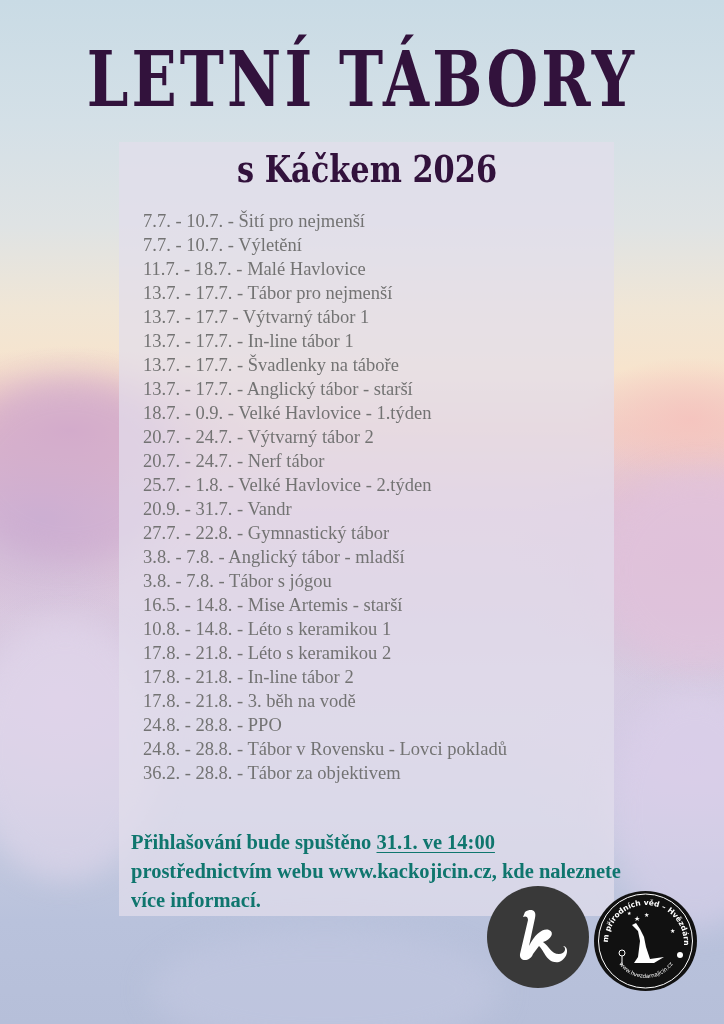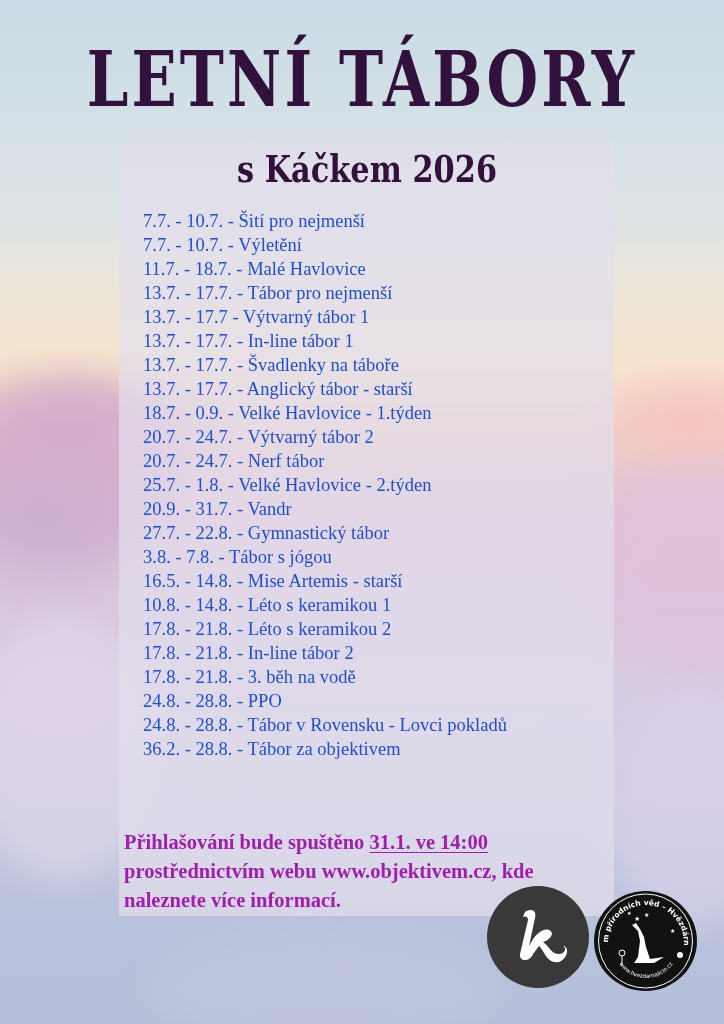--- a/index.html
+++ b/index.html
@@ -39,26 +39,26 @@
   .subtitle {
     position: absolute; left: 0; width: 734px; top: 150px; text-align: center;
     font-family: "DejaVu Serif", serif; font-weight: bold;
     color: #32123c; font-size: 38px;
     transform: scaleX(0.8); transform-origin: center; line-height: 1;
   }
   .list {
     position: absolute; left: 143px; top: 209px; margin: 0; padding: 0; list-style: none;
   }
   .list li {
-    height: 24px; line-height: 24px; font-size: 18.5px; color: #1d4ed8;
+    height: 24px; line-height: 24px; font-size: 18.5px; color: #737373;
     white-space: nowrap;
   }
   .notice {
-    position: absolute; left: 124px; top: 828px; width: 490px;
-    font-size: 20.5px; font-weight: bold; color: #a21caf; line-height: 29px;
+    position: absolute; left: 131px; top: 828px; width: 490px;
+    font-size: 20.5px; font-weight: bold; color: #0f766e; line-height: 29px;
   }
   .notice .u { text-decoration: underline; text-decoration-thickness: 1px; text-underline-offset: 3px; }
   .logo-k {
     position: absolute; left: 487px; top: 886px; width: 102px; height: 102px;
     border-radius: 50%; background: #393939;
     display: flex; align-items: center; justify-content: center;
   }
   .logo-h {
     position: absolute; left: 594px; top: 891px; width: 103px; height: 100px;
     border-radius: 50%; background: #111;
@@ -88,32 +88,33 @@
   <li>13.7. - 17.7 - Výtvarný tábor 1</li>
   <li>13.7. - 17.7. - In-line tábor 1</li>
   <li>13.7. - 17.7. - Švadlenky na táboře</li>
   <li>13.7. - 17.7. - Anglický tábor - starší</li>
   <li>18.7. - 0.9. - Velké Havlovice - 1.týden</li>
   <li>20.7. - 24.7. - Výtvarný tábor 2</li>
   <li>20.7. - 24.7. - Nerf tábor</li>
   <li>25.7. - 1.8. - Velké Havlovice - 2.týden</li>
   <li>20.9. - 31.7. - Vandr</li>
   <li>27.7. - 22.8. - Gymnastický tábor</li>
+  <li>3.8. - 7.8. - Anglický tábor - mladší</li>
   <li>3.8. - 7.8. - Tábor s jógou</li>
   <li>16.5. - 14.8. - Mise Artemis - starší</li>
   <li>10.8. - 14.8. - Léto s keramikou 1</li>
   <li>17.8. - 21.8. - Léto s keramikou 2</li>
   <li>17.8. - 21.8. - In-line tábor 2</li>
   <li>17.8. - 21.8. - 3. běh na vodě</li>
   <li>24.8. - 28.8. - PPO</li>
   <li>24.8. - 28.8. - Tábor v Rovensku - Lovci pokladů</li>
   <li>36.2. - 28.8. - Tábor za objektivem</li>
 </ul>
 
-<div class="notice"><span>Přihlašování bude spuštěno </span><span class="u">31.1. ve 14:00</span><br><span>prostřednictvím webu </span><span>www.objektivem.cz</span><span>, kde naleznete více informací.</span></div>
+<div class="notice"><span>Přihlašování bude spuštěno </span><span class="u">31.1. ve 14:00</span><br><span>prostřednictvím webu </span><span>www.kackojicin.cz</span><span>, kde naleznete více informací.</span></div>
 
 <div class="logo-k">
   <svg width="70" height="70" viewBox="0 0 70 70">
     <path d="M22 10 C28 6 34 8 32 16 L26 44 C32 32 40 26 46 28 C52 30 48 38 40 40 C46 44 48 52 56 52 C62 52 64 46 60 44 C66 44 66 56 56 60 C44 62 42 50 36 44 L30 52 C27 60 16 60 17 52 L25 18 C25 14 22 14 20 15 Z" fill="#ffffff"></path>
   </svg>
 </div>
 
 <div class="logo-h">
   <svg width="103" height="100" viewBox="0 0 103 100">
     <defs>

